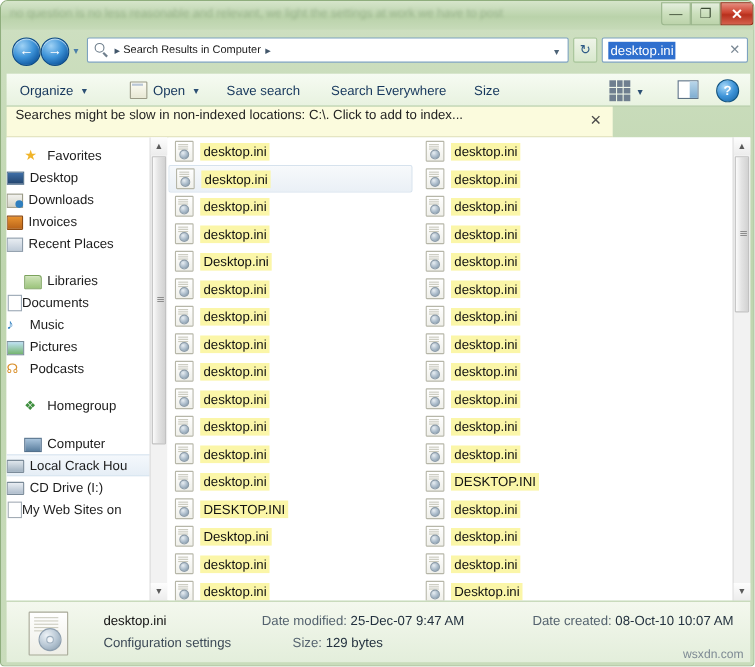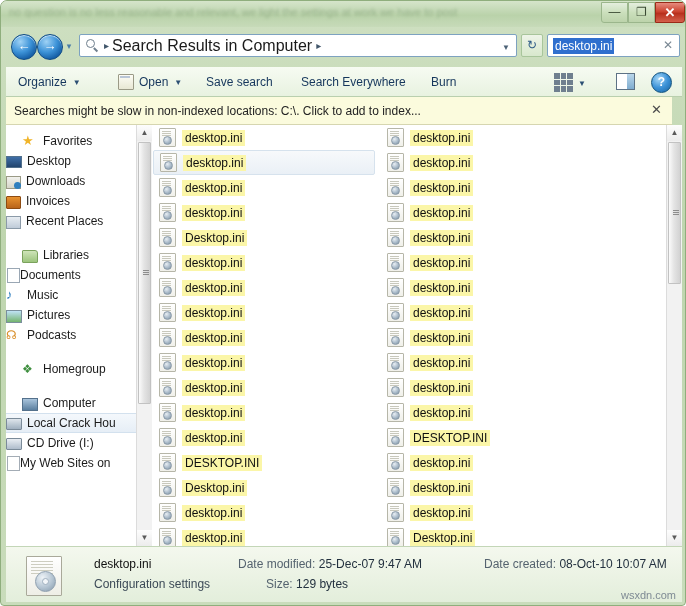--- a/index.html
+++ b/index.html
@@ -129,21 +129,21 @@
     background: #6f7f8d;
     transform: rotate(45deg);
     transform-origin: left center;
   }
   .crumb-sep {
     color: #41566a;
     font-size: 10px;
     margin: 0 3px 0 4px;
   }
   #crumb-text {
-    font-size: 16px;
+    font-size: 10px;
     color: #1a1a1a;
     white-space: nowrap;
   }
   #addr-drop {
     position: absolute;
     right: 6px; top: 8px;
     font-size: 8px;
     color: #4d6377;
   }
 
@@ -271,26 +271,26 @@
     font-size: 12px;
     font-weight: bold;
     line-height: 18px;
     text-align: center;
   }
 
   
   #infobar {
     position: absolute;
     left: 5px; top: 96px;
-    width: 666px; height: 28px;
+    width: 551px; height: 28px;
     box-sizing: border-box;
     background: #fbfbdd;
     border-bottom: 1px solid #d6d6b0;
     display: flex;
-    align-items: center;
+    align-items: flex-start;
   }
   #infobar-text {
     margin-left: 8px;
     font-size: 12px;
     color: #232323;
   }
   #infobar-close {
     position: absolute;
     right: 10px; top: 5px;
     font-size: 13px;
@@ -672,21 +672,21 @@
       <span>Open</span>
       <span class="tb-caret">▼</span>
     </div>
     <div class="tb-item" style="left:200px">
       <span>Save search</span>
     </div>
     <div class="tb-item" style="left:295px">
       <span>Search Everywhere</span>
     </div>
     <div class="tb-item" style="left:425px">
-      <span>Burn</span>
+      <span>Size</span>
     </div>
 
     <div id="tb-views">
       <i></i>
         <i></i>
         <i></i>
         <i></i>
         <i></i>
         <i></i>
         <i></i>

